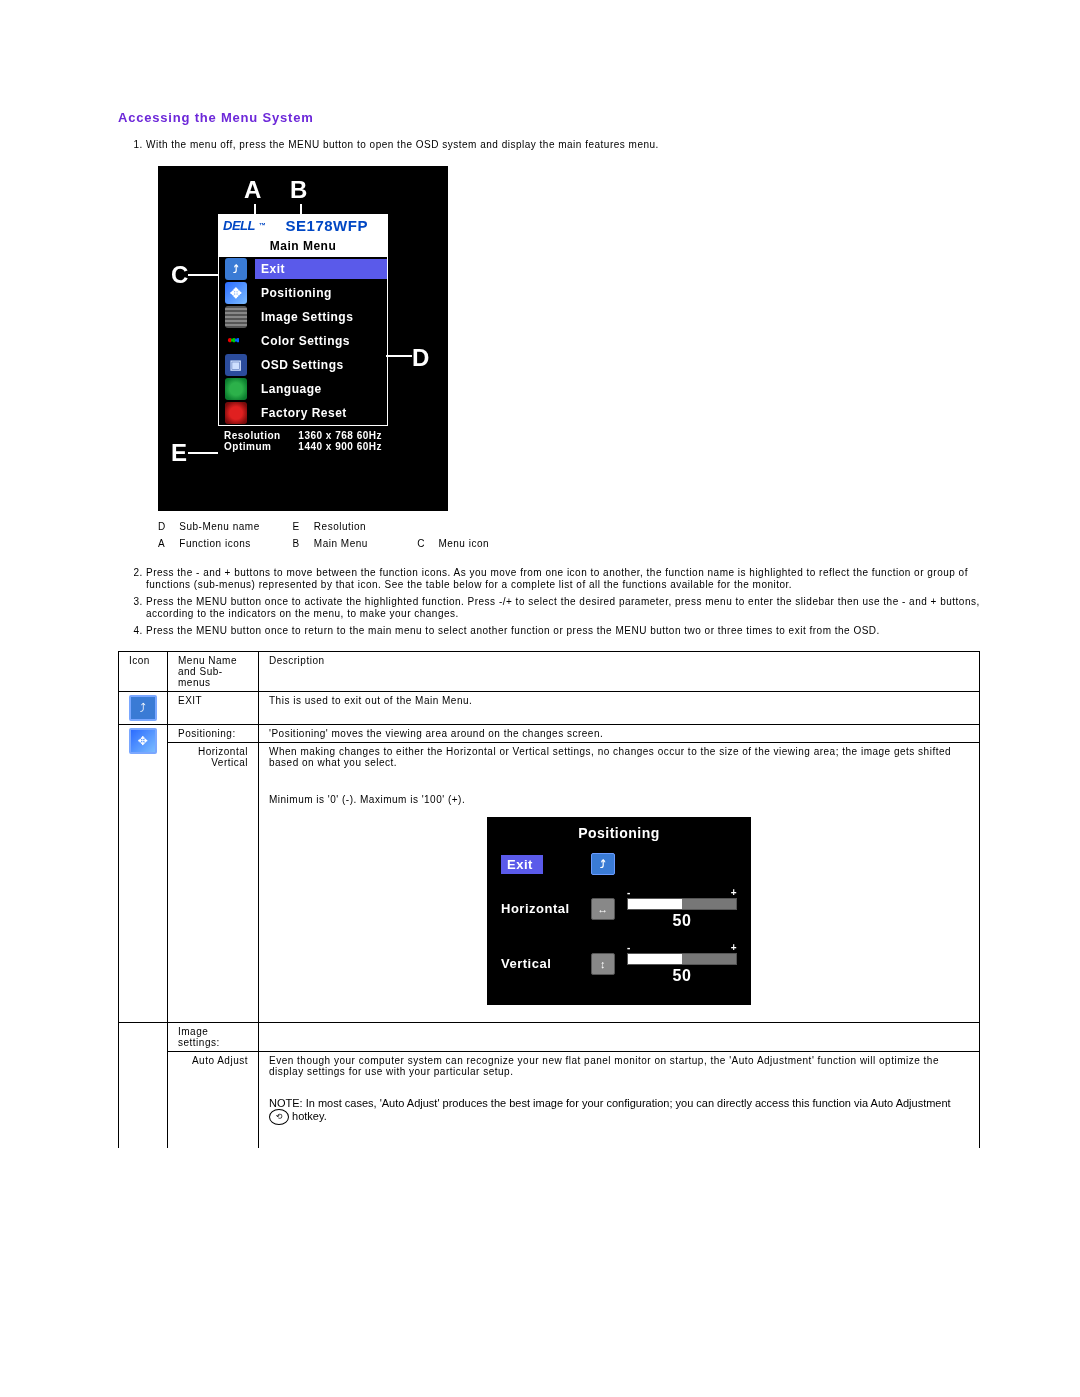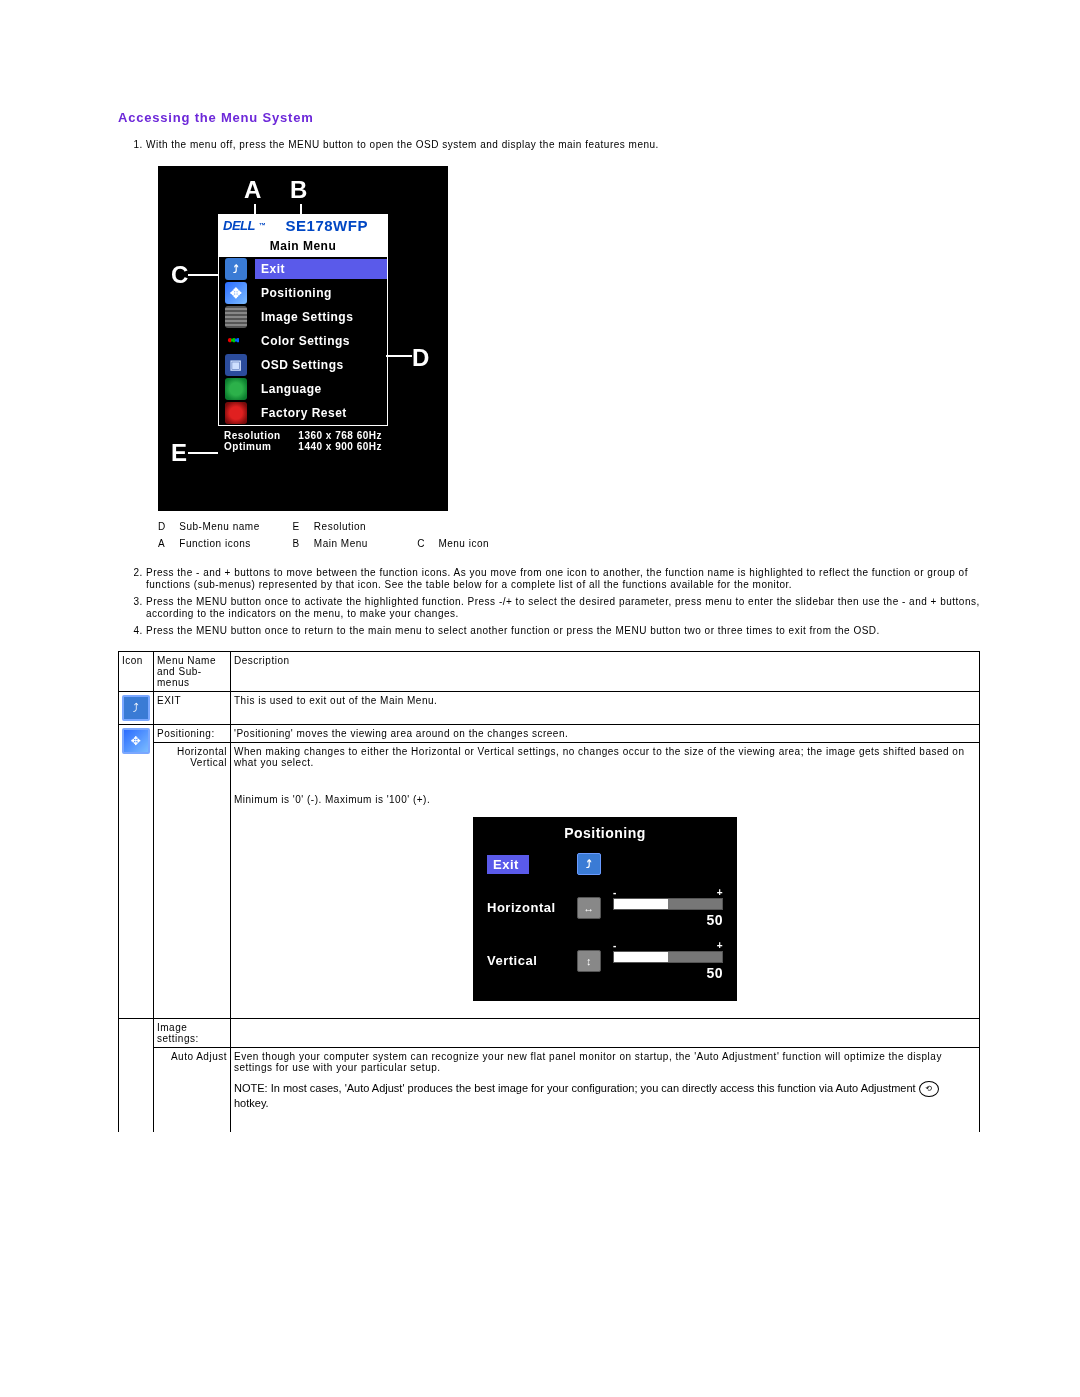--- a/index.html
+++ b/index.html
@@ -184,21 +184,21 @@
   .lg-v2 { width: 100px; }
   .lg-k3 { width: 18px; }
 
   table.main {
     border-collapse: collapse;
     width: 100%;
     margin-top: 10px;
   }
   table.main td, table.main th {
     border: 1.5px solid #000;
-    padding: 3px 3px;
+    padding: 3px 10px;
     vertical-align: top;
     font-size: 10px;
     text-align: left;
   }
   table.main th { font-weight: normal; }
   .icon-cell {
     width: 28px;
     text-align: center;
     vertical-align: top;
   }
@@ -269,22 +269,22 @@
     height: 10px;
     background: linear-gradient(90deg,#fff 0 50%, #777 50% 100%);
     border: 1px solid #555;
   }
   .slider-ends {
     display: flex;
     justify-content: space-between;
     font-size: 10px;
   }
   .slider-val {
-    text-align: right;
-    font-size: 14px;
+    text-align: center;
+    font-size: 16px;
     margin-top: 2px;
   }
   .hotkey-icon {
     display: inline-block;
     width: 18px; height: 14px;
     border: 1px solid #000;
     border-radius: 50%;
     font-size: 8px;
     text-align: center;
     line-height: 14px;
@@ -453,21 +453,21 @@
     <tr>
       <td class="icon-cell no-bottom"></td>
       <td class="name-col no-bottom">Image settings:</td>
       <td class="no-bottom"></td>
     </tr>
     <tr>
       <td class="icon-cell no-bottom" style="border-top:none;"></td>
       <td class="name-col no-bottom" style="border-top:1.5px solid #000;text-align:right;">Auto Adjust</td>
       <td class="no-bottom" style="border-top:1.5px solid #000;">
         <div>Even though your computer system can recognize your new flat panel monitor on startup, the 'Auto Adjustment' function will optimize the display settings for use with your particular setup.</div>
-        <div style="margin-top:8px;font-family:Arial,sans-serif;font-size:11px;letter-spacing:0;">
+        <div style="margin-top:20px;font-family:Arial,sans-serif;font-size:11px;letter-spacing:0;">
           <span>NOTE: In most cases, 'Auto Adjust' produces the best image for your configuration; you can directly access this function via Auto Adjustment </span>
           <span class="hotkey-icon">⟲</span>
           <span> hotkey.</span>
         </div>
         <div style="height:20px;"></div>
       </td>
     </tr>
   </tbody>
     </table>
 

